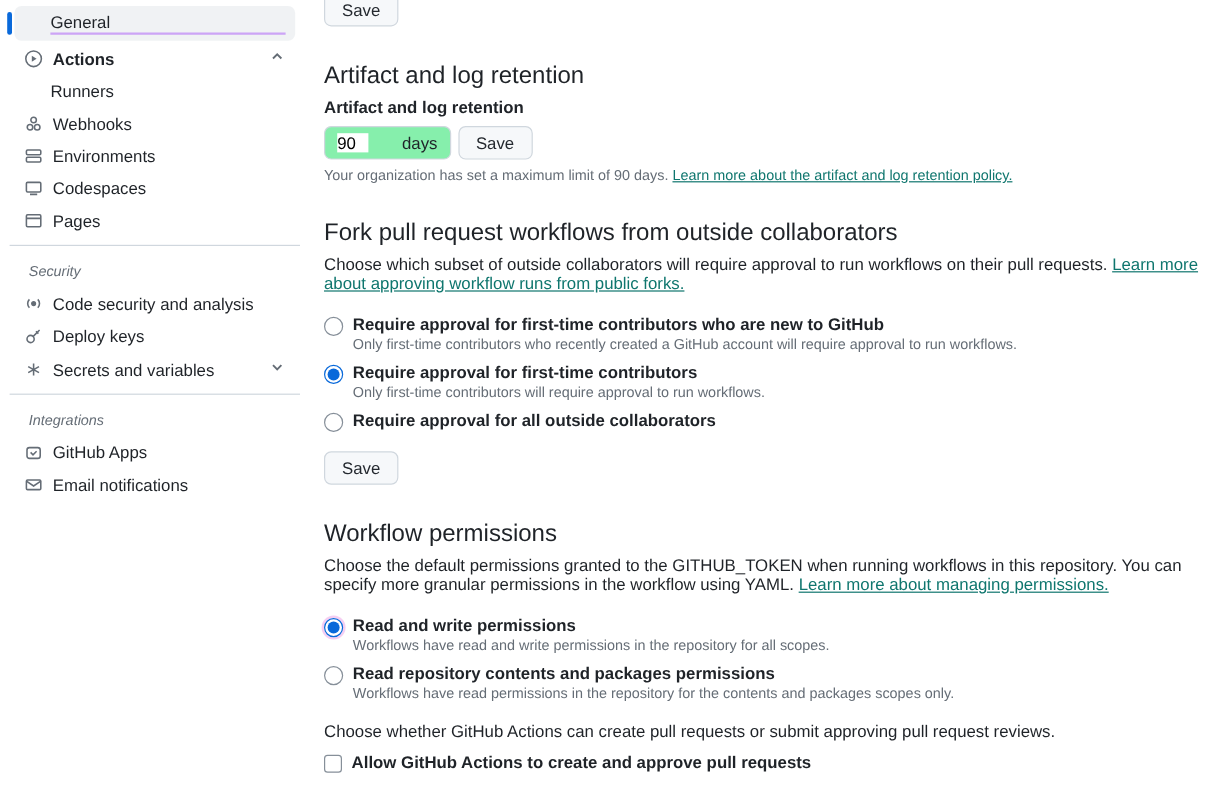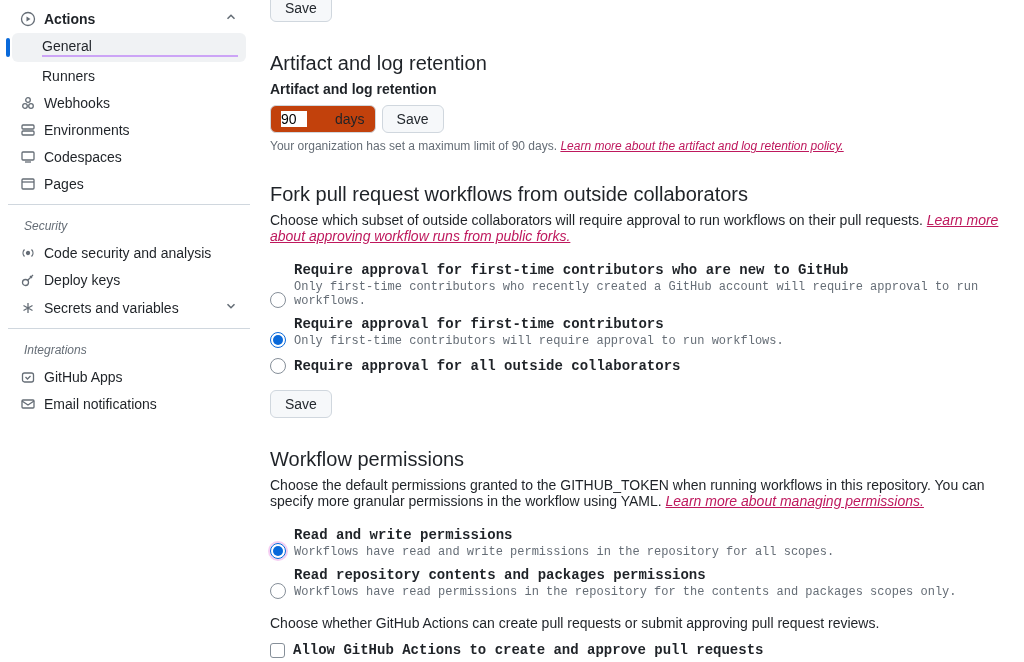--- a/index.html
+++ b/index.html
@@ -86,43 +86,42 @@
 }
 .section { margin-top: 30px; }
 h3 {
   font-size: 20px;
   font-weight: 400;
   margin-bottom: 6px;
   color: #1f2328;
 }
 .desc { font-size: 14px; color: #1f2328; margin-bottom: 14px; }
 .subhead { font-size: 14px; font-weight: 600; margin-bottom: 8px; }
-.link { color: #be185d; text-decoration: underline; cursor: pointer; font-style: italic; }
+.link { color: #0f766e; text-decoration: underline; cursor: pointer; }
 .input-row { display: flex; gap: 6px; align-items: center; margin-bottom: 6px; }
 .num-input {
   border: 1px solid #d0d7de;
   border-radius: 6px;
   padding: 5px 10px;
   font-size: 14px;
   display: inline-flex;
   align-items: center;
   gap: 28px;
-  background: #c2410c;
+  background: #86efac;
 }
 .num-input input {
   border: none; outline: none; width: 26px; font-size: 14px; font-family: inherit;
 }
 .note { font-size: 12px; color: #656d76; margin-top: 6px; }
 
 .radio-item, .check-item {
   display: flex;
-  align-items: flex-end;
+  align-items: flex-start;
   gap: 8px;
   padding: 4px 0;
-  font-family: Liberation Mono, monospace;
 }
 .radio-circle {
   width: 16px; height: 16px;
   border: 1px solid #868f99;
   border-radius: 50%;
   flex-shrink: 0;
   margin-top: 2px;
   position: relative;
   cursor: pointer;
 }
@@ -151,36 +150,36 @@
 .opt-desc { font-size: 12px; color: #656d76; margin-top: 2px; }
 .save-spacer { margin-top: 12px; }
 </style>
 </head>
 <body>
 
 <div class="layout">
 
   <nav class="sidebar">
     <div class="nav-group" style="border-top:none;padding-top:0;">
+      <div class="nav-item sub active">
+        <span class="lbl">General</span>
+      </div>
       <div class="nav-item top-level">
         <span class="nav-icon">
           <svg viewBox="0 0 16 16" fill="none" stroke="currentColor" stroke-width="1.3">
               <circle cx="8" cy="8" r="6.5"></circle>
               <path d="M6.5 5.5 L10.5 8 L6.5 10.5 Z" fill="currentColor" stroke="none"></path>
             </svg>
         </span>
         <span class="lbl">Actions</span>
         <span class="chev">
           <svg width="14" height="14" viewBox="0 0 16 16" fill="none" stroke="currentColor" stroke-width="1.8">
               <path d="M4 10 L8 6 L12 10"></path>
             </svg>
         </span>
-      </div>
-      <div class="nav-item sub active">
-        <span class="lbl">General</span>
       </div>
       <div class="nav-item sub">
         <span class="lbl">Runners</span>
       </div>
       <div class="nav-item">
         <span class="nav-icon">
           <svg viewBox="0 0 16 16" fill="none" stroke="currentColor" stroke-width="1.3">
               <circle cx="5" cy="11" r="2.3"></circle>
               <circle cx="11" cy="11" r="2.3"></circle>
               <circle cx="8" cy="5" r="2.3"></circle>

